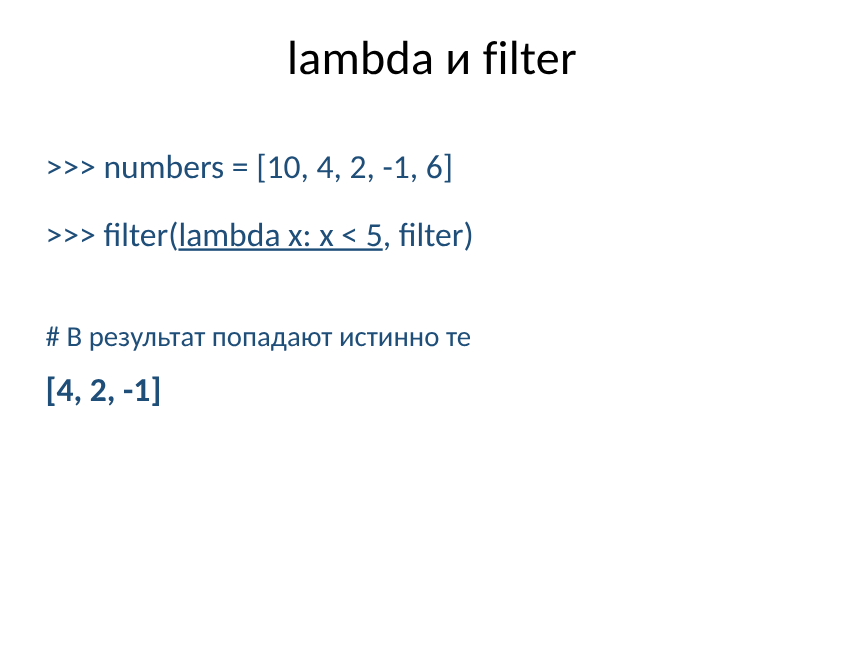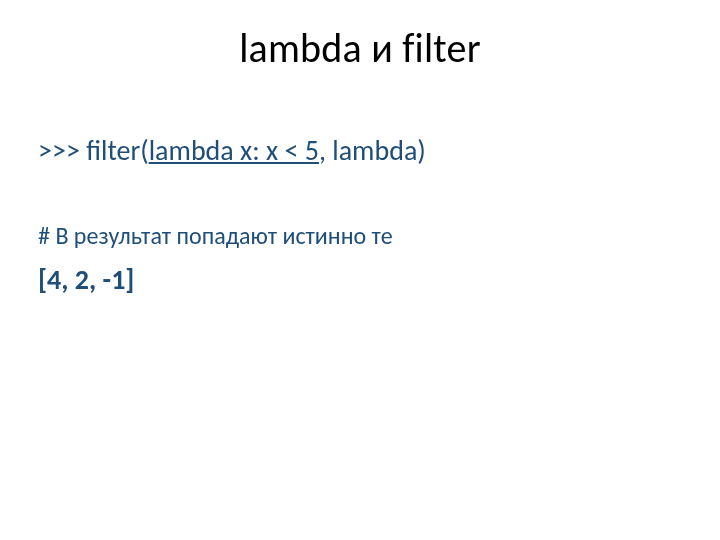--- a/index.html
+++ b/index.html
@@ -15,21 +15,21 @@
     box-sizing: border-box;
     width: 720px;
     height: 540px;
     padding: 18px 38px 18px 38px;
   }
   .title {
     text-align: center;
     font-size: 40px;
     font-weight: 400;
     margin-top: 6px;
-    margin-bottom: 60px;
+    margin-bottom: 48px;
     letter-spacing: 0.2px;
   }
   .codeline {
     color: #1f4e79;
     font-size: 28px;
     margin-bottom: 22px;
   }
   .underline {
     text-decoration: underline;
   }
@@ -49,23 +49,24 @@
     font-weight: bold;
   }
 </style>
 </head>
 <body>
 
 <div class="slide">
 
   <div class="title">lambda и filter</div>
 
+  <div class="codeline">&gt;&gt;&gt; numbers = [10, 4, 2, -1, 6]</div>
 
   <div class="codeline">
-    <span>&gt;&gt;&gt; filter(</span><span class="underline">lambda x: x &lt; 5</span><span>, lambda)</span>
+    <span>&gt;&gt;&gt; filter(</span><span class="underline">lambda x: x &lt; 5</span><span>, filter)</span>
   </div>
 
   <div class="gap"></div>
 
   <div class="comment"># В результат попадают истинно те</div>
 
   <div class="result">[4, 2, -1]</div>
 
 </div>
 

